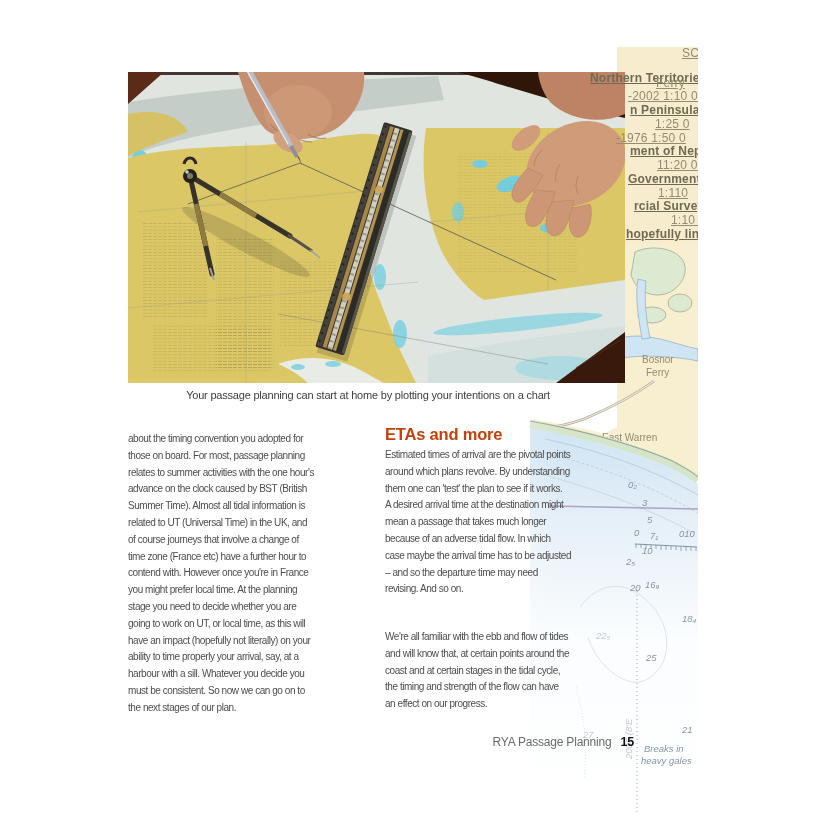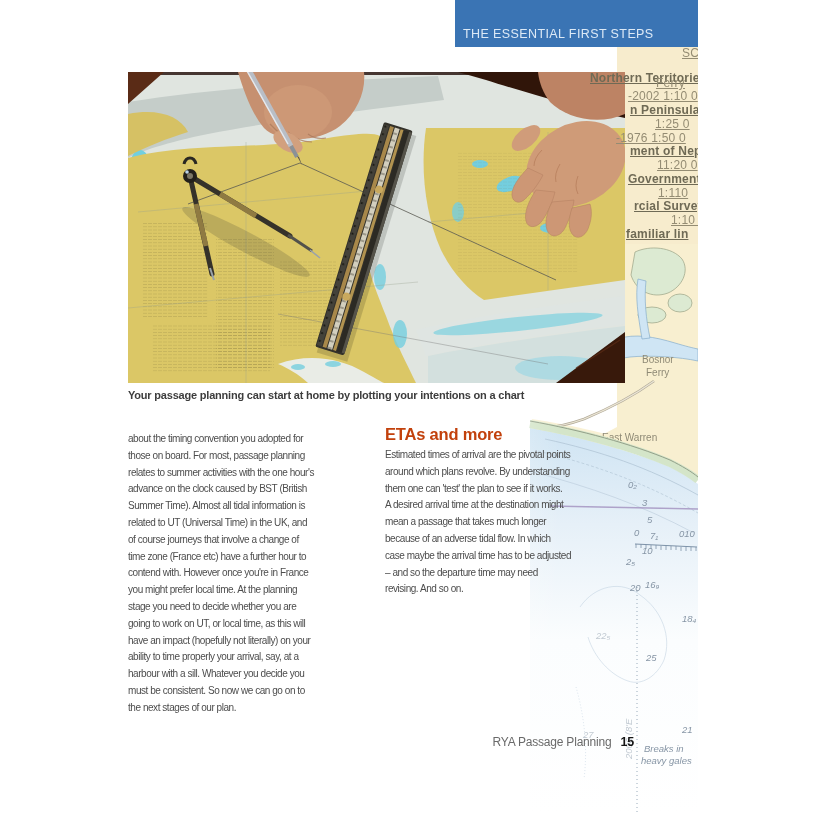--- a/index.html
+++ b/index.html
@@ -9,22 +9,22 @@
   .header-bar{position:absolute;left:455px;top:0;width:243px;height:47px;background:#3a74b4;
               display:flex;align-items:flex-end;z-index:4;}
   .header-bar span{color:#dce9f6;font-size:12.5px;letter-spacing:0.4px;padding:0 0 6px 8px;white-space:nowrap;}
   
   .legend-clip{position:absolute;left:588px;top:45px;width:110px;height:200px;overflow:hidden;z-index:3;}
   .legend-line{position:absolute;white-space:nowrap;font-size:12px;color:#948c73;letter-spacing:0.2px;text-decoration:underline;}
   .legend-line.b{color:#6f6a55;font-weight:bold;}
   
   .photo{position:absolute;left:128px;top:72px;z-index:2;}
   
-  .caption{position:absolute;left:128px;top:389px;width:480px;font-size:11px;font-weight:bold;
-           color:#3d3d3d;letter-spacing:-0.2px;z-index:2;}
+  .caption{position:absolute;left:128px;top:389px;width:480px;font-size:11px;font-weight:normal;
+           color:#3d3d3d;letter-spacing:-0.2px;z-index:2;text-align:center;}
   
   .body-text{font-size:10px;letter-spacing:-0.45px;line-height:16.8px;color:#4d4d4d;white-space:pre;z-index:2;}
   .col-left{position:absolute;left:128px;top:431px;width:260px;}
   .rc-h{position:absolute;left:385px;margin:0;font-size:16.5px;font-weight:bold;color:#c2410c;
         letter-spacing:-0.2px;white-space:nowrap;z-index:2;}
   .rc-h1{top:425px;}
   .rc-h2{top:603px;}
   .rc-p1{position:absolute;left:385px;top:447px;width:258px;}
   .rc-p2{position:absolute;left:385px;top:629px;width:258px;}
   
@@ -112,39 +112,36 @@
         <text x="203" y="691" class="snd faint">27</text>
       </g>
 
     <text class="snd" x="264" y="705">Breaks in</text>
     <text class="snd" x="261" y="717">heavy gales</text>
 
     <rect x="0" y="0" width="200" height="336" fill="#ffffff"></rect>
     <rect x="0" y="336" width="180" height="431" fill="url(#fadeL)"></rect>
   </svg>
 
-  <div class="header-bar">
-    <span>THE ESSENTIAL FIRST STEPS</span>
-  </div>
 
   <div class="legend-clip">
       <div class="legend-line" style="left: 94px; top: 1px;">SC</div>
       <div class="legend-line b" style="left: 2px; top: 26px;">Northern Territories</div>
       <div class="legend-line" style="left: 68px; top: 31px;">Ferry</div>
       <div class="legend-line" style="left: 40px; top: 44px;">-2002 1:10 0</div>
       <div class="legend-line b" style="left: 42px; top: 58px;">n Peninsula</div>
       <div class="legend-line" style="left: 67px; top: 72px;">1:25 0</div>
       <div class="legend-line" style="left: 28px; top: 86px;">-1976  1:50 0</div>
       <div class="legend-line b" style="left: 42px; top: 99px;">ment of Nep</div>
       <div class="legend-line" style="left: 69px; top: 113px;">11:20 0</div>
       <div class="legend-line b" style="left: 40px; top: 127px;">Government</div>
       <div class="legend-line" style="left: 70px; top: 141px;">1:110</div>
       <div class="legend-line b" style="left: 46px; top: 154px;">rcial Survey</div>
       <div class="legend-line" style="left: 83px; top: 168px;">1:10 0</div>
-      <div class="legend-line b" style="left: 38px; top: 182px;">familiar lin</div>
+      <div class="legend-line b" style="left: 38px; top: 182px;">hopefully lin</div>
     </div>
 
   <svg class="photo" width="497" height="311" viewBox="0 0 497 311">
     <defs>
       <pattern id="ttext" width="5" height="3.2" patternUnits="userSpaceOnUse">
         <line x1="0" y1="1.2" x2="4" y2="1.2" stroke="#6d6336" stroke-width="0.7" opacity="0.5"></line>
       </pattern>
       <pattern id="rt" width="28" height="7" patternUnits="userSpaceOnUse">
         <line x1="11" y1="1" x2="16" y2="1" stroke="#4a4538" stroke-width="0.8"></line>
       </pattern>
@@ -276,18 +273,23 @@
   <h2 class="rc-h rc-h1">ETAs and more</h2>
   <div class="rc-p1 body-text">Estimated times of arrival are the pivotal points
 around which plans revolve. By understanding
 them one can 'test' the plan to see if it works.
 A desired arrival time at the destination might
 mean a passage that takes much longer
 because of an adverse tidal flow. In which
 case maybe the arrival time has to be adjusted
 – and so the departure time may need
 revising. And so on.</div>
+  <div class="rc-p2 body-text">We're all familiar with the ebb and flow of tides
+and will know that, at certain points around the
+coast and at certain stages in the tidal cycle,
+the timing and strength of the flow can have
+an effect on our progress.</div>
 
   <div class="footer">
     <span>RYA Passage Planning</span><span class="pagenum">15</span>
   </div>
 
 </div>
 
 </body></html>

